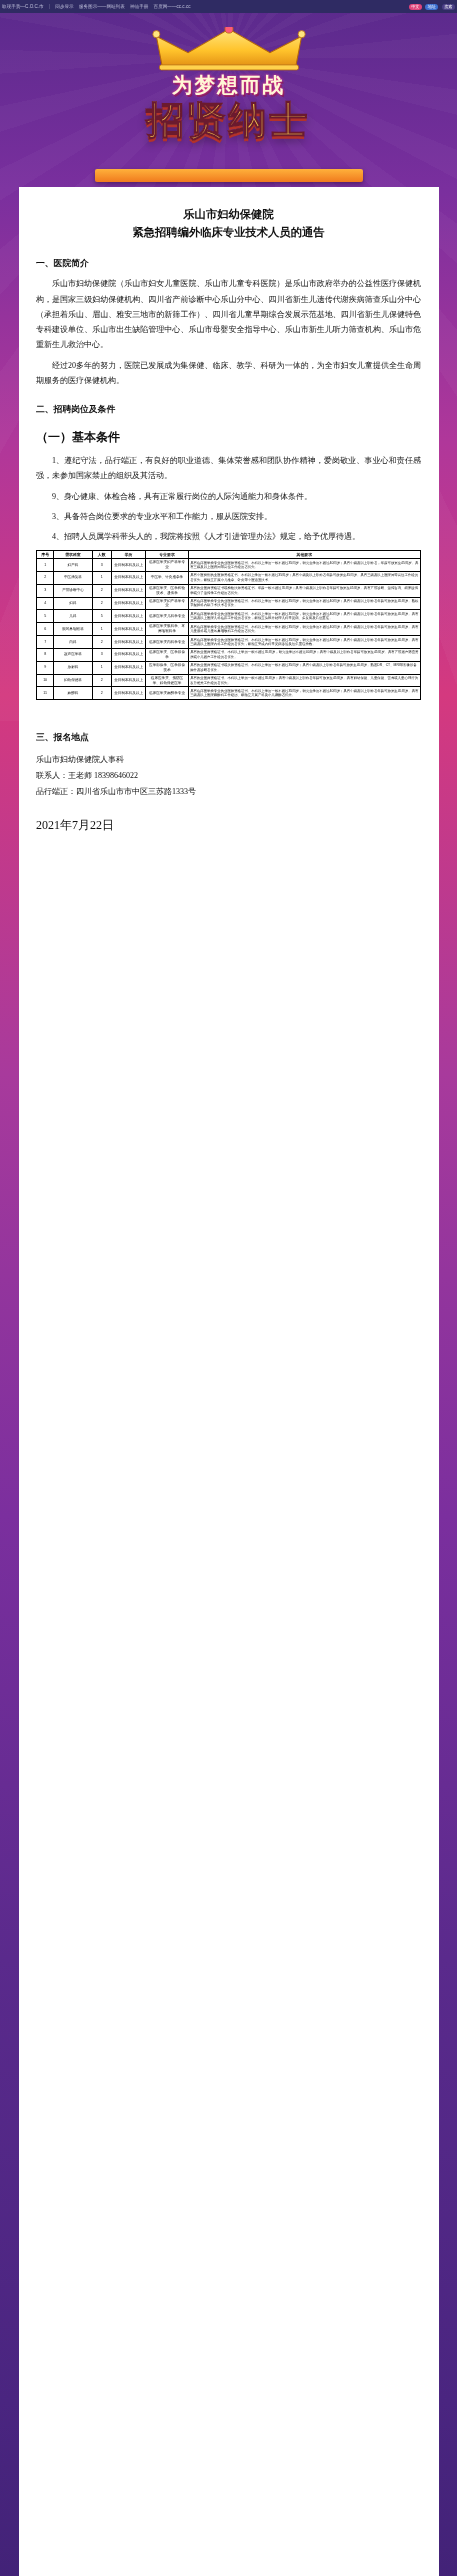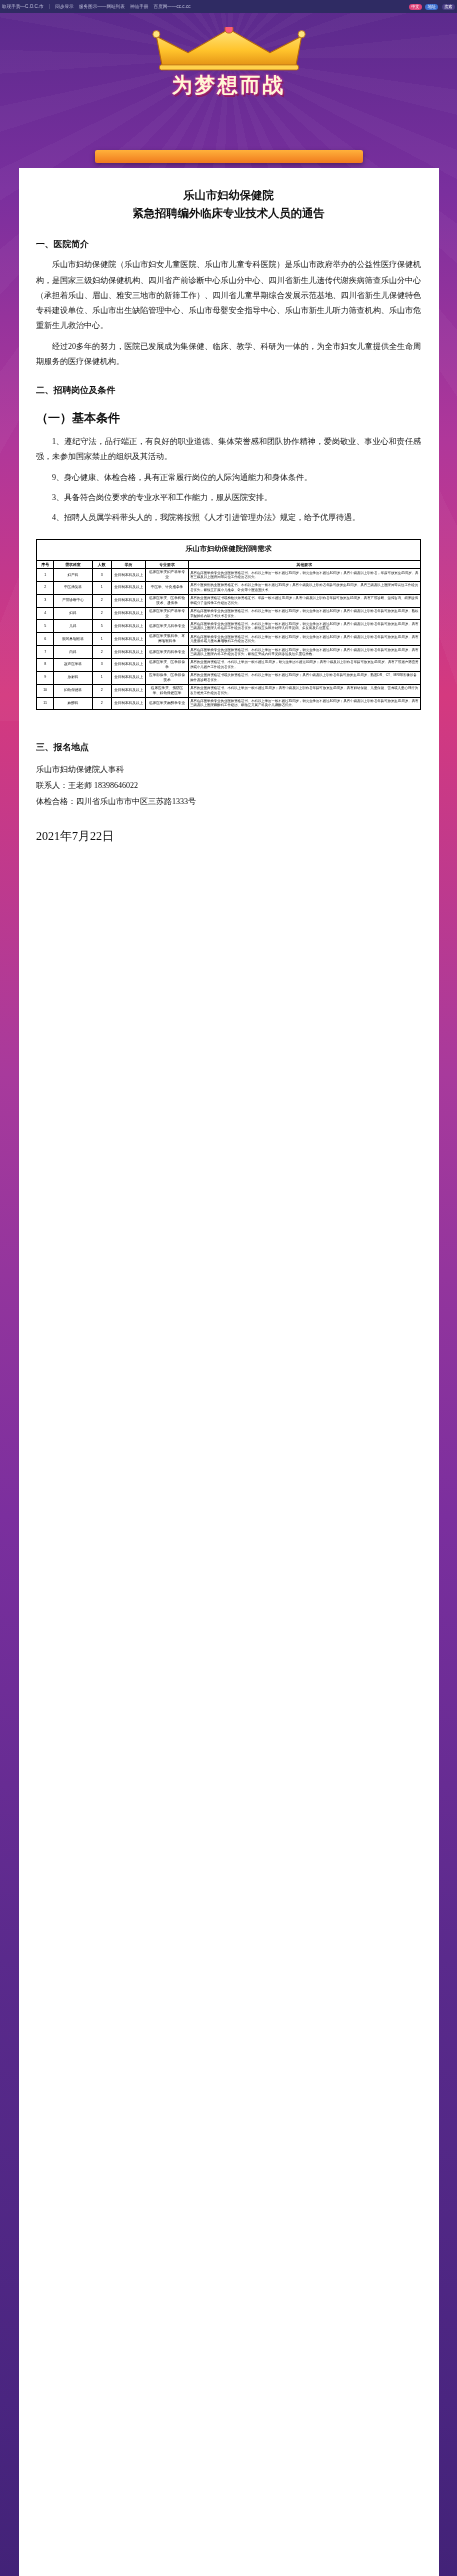--- a/index.html
+++ b/index.html
@@ -43,21 +43,21 @@
   .topbar-right { margin-left:auto; display:flex; gap:3.1px; align-items:center; }
   .chip {
     background:#4a3f86; color:#fff; font-size:4.1px; padding:0.5px 2.6px; border-radius:4.1px;
   }
   .chip.pink { background:#e0457b; }
   .chip.blue { background:#3c6fd0; }
 
   
   .hero {
     position:relative;
-    height: 155px;
+    height: 174px;
     text-align:center;
   }
   .crown {
     position:absolute; left:50%; top:13.4px; transform:translateX(-50%);
     width:155px; height:44px;
   }
   .hero-line1 {
     position:absolute; left:50%; top:58px; transform:translateX(-50%);
     font-size:20.6px; font-weight:bold; letter-spacing:2.1px;
     color:#fff7d6;
@@ -183,20 +183,21 @@
           <stop offset="100%" stop-color="#e08b12"></stop>
         </linearGradient>
       </defs>
       <path d="M20 80 L8 18 L70 50 L150 4 L230 50 L292 18 L280 80 Z" fill="url(#g1)" stroke="#b3650c" stroke-width="2"></path>
       <circle cx="8" cy="14" r="7" fill="#ffe680" stroke="#b3650c" stroke-width="1.5"></circle>
       <circle cx="292" cy="14" r="7" fill="#ffe680" stroke="#b3650c" stroke-width="1.5"></circle>
       <circle cx="150" cy="4" r="8" fill="#ff5a7a" stroke="#b3650c" stroke-width="1.5"></circle>
       <rect x="14" y="74" width="272" height="10" rx="4" fill="#ffd24d" stroke="#b3650c" stroke-width="1.5"></rect>
     </svg>
     <div class="hero-line1">为梦想而战</div>
+    <div class="hero-line2">招贤纳士</div>
     <div class="banner-ribbon"></div>
   </div>
 
   <div class="card">
 
     <div class="doc-title">
       <span>乐山市妇幼保健院</span>
       <span>紧急招聘编外临床专业技术人员的通告</span>
     </div>
 
@@ -204,21 +205,20 @@
     <p class="para">乐山市妇幼保健院（乐山市妇女儿童医院、乐山市儿童专科医院）是乐山市政府举办的公益性医疗保健机构，是国家三级妇幼保健机构、四川省产前诊断中心乐山分中心、四川省新生儿遗传代谢疾病筛查乐山分中心（承担着乐山、眉山、雅安三地市的新筛工作）、四川省儿童早期综合发展示范基地、四川省新生儿保健特色专科建设单位、乐山市出生缺陷管理中心、乐山市母婴安全指导中心、乐山市新生儿听力筛查机构、乐山市危重新生儿救治中心。</p>
     <p class="para">经过20多年的努力，医院已发展成为集保健、临床、教学、科研为一体的，为全市妇女儿童提供全生命周期服务的医疗保健机构。</p>
 
     <h2 class="sec">二、招聘岗位及条件</h2>
     <h3 class="sub">（一）基本条件</h3>
     <p class="para">1、遵纪守法，品行端正，有良好的职业道德、集体荣誉感和团队协作精神，爱岗敬业、事业心和责任感强，未参加国家禁止的组织及其活动。</p>
     <p class="para">9、身心健康、体检合格，具有正常履行岗位的人际沟通能力和身体条件。</p>
     <p class="para">3、具备符合岗位要求的专业水平和工作能力，服从医院安排。</p>
     <p class="para">4、招聘人员属学科带头人的，我院将按照《人才引进管理办法》规定，给予优厚待遇。</p>
 
-    <div class="tbl-title">乐山市妇幼保健院招聘需求</div>
     <table class="jobs">
       <colgroup>
         <col class="c-no">
           <col class="c-dept">
           <col class="c-num">
           <col class="c-deg">
           <col class="c-place">
           <col class="c-req">
       </colgroup>
       <thead>
@@ -320,20 +320,20 @@
             <td>临床医学类麻醉学专业</td>
             <td class="req">具有临床医学类专业执业医师资格证书。本科以上学历一般不超过35周岁，研究生学历不超过40周岁；具有中级及以上职称者年龄可放宽至45周岁。具有三级及以上医院麻醉科工作经历、能独立开展产科及小儿麻醉者优先。</td>
           </tr>
         </tbody>
     </table>
 
     <div class="contact">
       <h2 class="sec">三、报名地点</h2>
       <p class="line">乐山市妇幼保健院人事科</p>
       <p class="line">联系人：王老师 18398646022</p>
-      <p class="line">体检合格：四川省乐山市市中区三苏路1333号</p>
+      <p class="line">品行端正：四川省乐山市市中区三苏路1333号</p>
       <div class="date">2021年7月22日</div>
     </div>
 
     <div class="footer-space"></div>
   </div>
 </div>
 
 
 </body></html>

